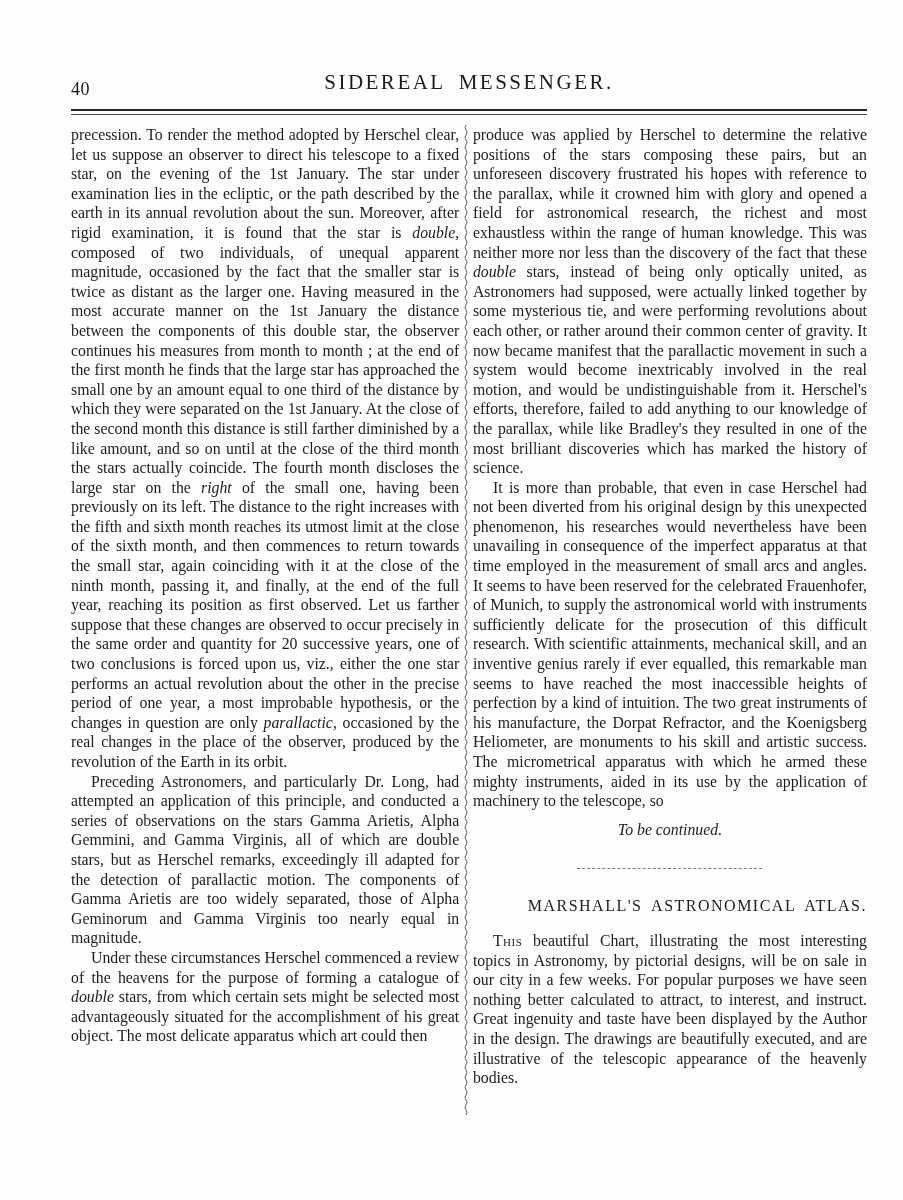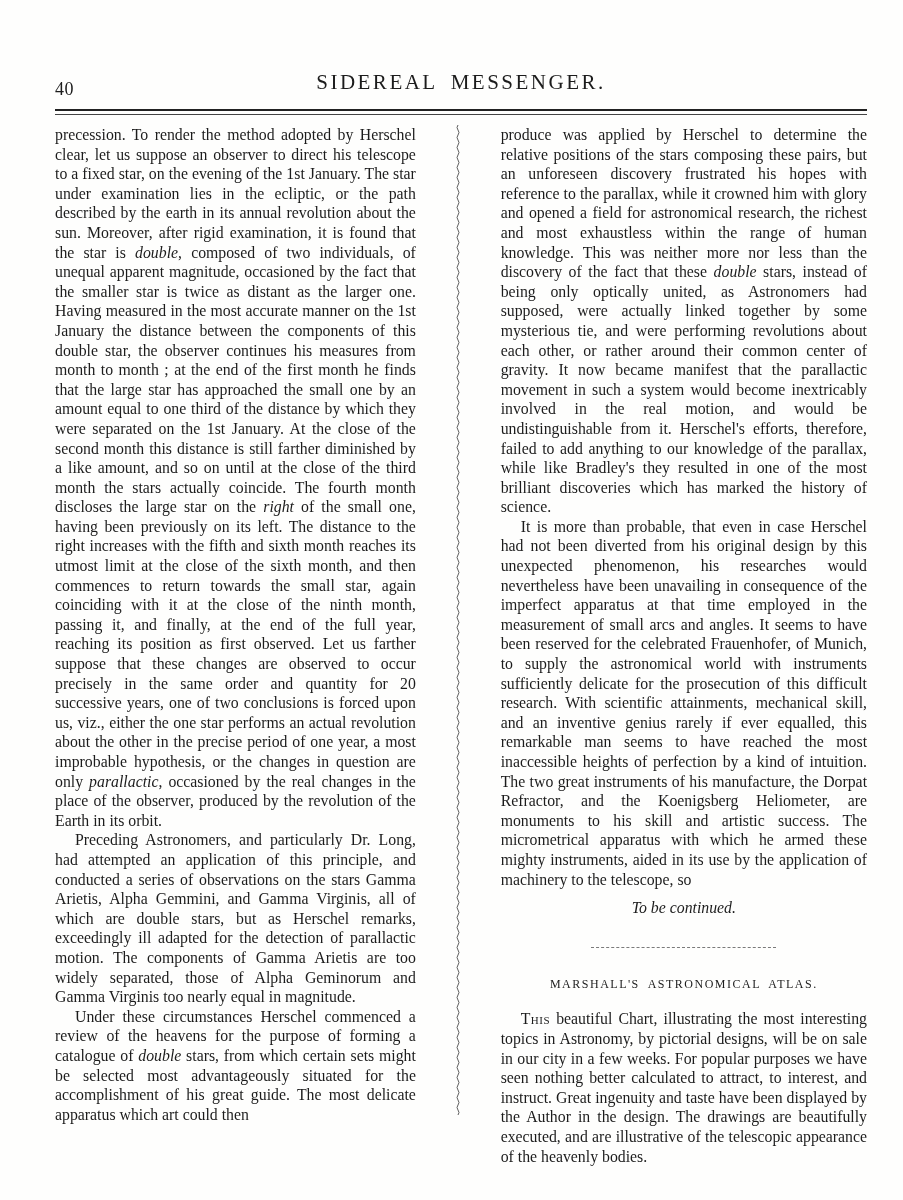--- a/index.html
+++ b/index.html
@@ -9,21 +9,21 @@
   }
   .page {
     position: relative;
     width: 903px;
     height: 1200px;
     background: #fefefd;
     color: #1c1c1c;
     font-family: "Liberation Serif", serif;
     overflow: hidden;
     box-sizing: border-box;
-    padding: 70px 36px 0 55px;
+    padding: 70px 36px 0 71px;
   }
   .page-header {
     position: relative;
     height: 30px;
   }
   .page-number {
     position: absolute;
     left: 0;
     bottom: 0;
     font-size: 18px;
@@ -39,21 +39,20 @@
   .double-rule {
     margin-top: 9px;
     border-top: 2.5px solid #222;
     height: 3px;
     border-bottom: 1px solid #444;
   }
   .columns {
     display: flex;
     margin-top: 10px;
     align-items: stretch;
-    gap: 36px;
   }
   .col {
     font-size: 15.8px;
     line-height: 19.6px;
     text-align: justify;
   }
   .col-left  { width: 396px; }
   .col-right { width: 402px; }
   .divider {
     width: 14px;
@@ -72,22 +71,22 @@
     font-style: italic;
     margin: 9px 0 16px 0;
     font-size: 15.8px;
   }
   .dash-rule {
     width: 185px;
     margin: 29px auto 27px auto;
     border-top: 1.5px dashed #7a7a7a;
   }
   .article-title {
-    text-align: center;
-    font-size: 12px;
+    text-align: right;
+    font-size: 16px;
     letter-spacing: 1.5px;
     word-spacing: 4px;
     margin: 0 0 15px 0;
   }
 </style>
 </head>
 <body>
 
 <div class="page">
 
@@ -96,21 +95,21 @@
     <div class="masthead">SIDEREAL MESSENGER.</div>
   </div>
 
   <div class="double-rule"></div>
 
   <div class="columns">
 
     <div class="col col-left">
       <p class="body-par"><span>precession.  To render the method adopted by Herschel clear, let us suppose an observer to direct his telescope to a fixed star, on the evening of the 1st January.  The star under examination lies in the ecliptic, or the path described by the earth in its annual revolution about the sun.  Moreover, after rigid examination, it is found that the star is </span><span class="run-i">double</span><span>, composed of two individuals, of unequal apparent magnitude, occasioned by the fact that the smaller star is twice as distant as the larger one.  Having measured in the most accurate manner on the 1st January the distance between the components of this double star, the observer continues his measures from month to month ; at the end of the first month he finds that the large star has approached the small one by an amount equal to one third of the distance by which they were separated on the 1st January.  At the close of the second month this distance is still farther diminished by a like amount, and so on until at the close of the third month the stars actually coincide.  The fourth month discloses the large star on the </span><span class="run-i">right</span><span> of the small one, having been previously on its left.  The distance to the right increases with the fifth and sixth month reaches its utmost limit at the close of the sixth month, and then commences to return towards the small star, again coinciding with it at the close of the ninth month, passing it, and finally, at the end of the full year, reaching its position as first observed.  Let us farther suppose that these changes are observed to occur precisely in the same order and quantity for 20 successive years, one of two conclusions is forced upon us, viz., either the one star performs an actual revolution about the other in the precise period of one year, a most improbable hypothesis, or the changes in question are only </span><span class="run-i">parallactic</span><span>, occasioned by the real changes in the place of the observer, produced by the revolution of the Earth in its orbit.</span></p>
       <p class="body-par indent"><span>Preceding Astronomers, and particularly Dr. Long, had attempted an application of this principle, and conducted a series of observations on the stars Gamma Arietis, Alpha Gemmini, and Gamma Virginis, all of which are double stars, but as Herschel remarks, exceedingly ill adapted for the detection of parallactic motion.  The components of Gamma Arietis are too widely separated, those of Alpha Geminorum and Gamma Virginis too nearly equal in magnitude.</span></p>
-      <p class="body-par indent"><span>Under these circumstances Herschel commenced a review of the heavens for the purpose of forming a catalogue of </span><span class="run-i">double</span><span> stars, from which certain sets might be selected most advantageously situated for the accomplishment of his great guide.  The most delicate apparatus which art could then</span></p>
+      <p class="body-par indent"><span>Under these circumstances Herschel commenced a review of the heavens for the purpose of forming a catalogue of </span><span class="run-i">double</span><span> stars, from which certain sets might be selected most advantageously situated for the accomplishment of his great object.  The most delicate apparatus which art could then</span></p>
     </div>
 
     <div class="divider">
       <svg width="6">
         <defs>
           <pattern id="wave" width="6" height="10" patternUnits="userSpaceOnUse">
             <path d="M3 0 Q 1 2.5 3 5 Q 5 7.5 3 10" fill="none" stroke="#4a4a4a" stroke-width="0.9"></path>
           </pattern>
         </defs>
         <rect width="6" height="100%" fill="url(#wave)"></rect>

